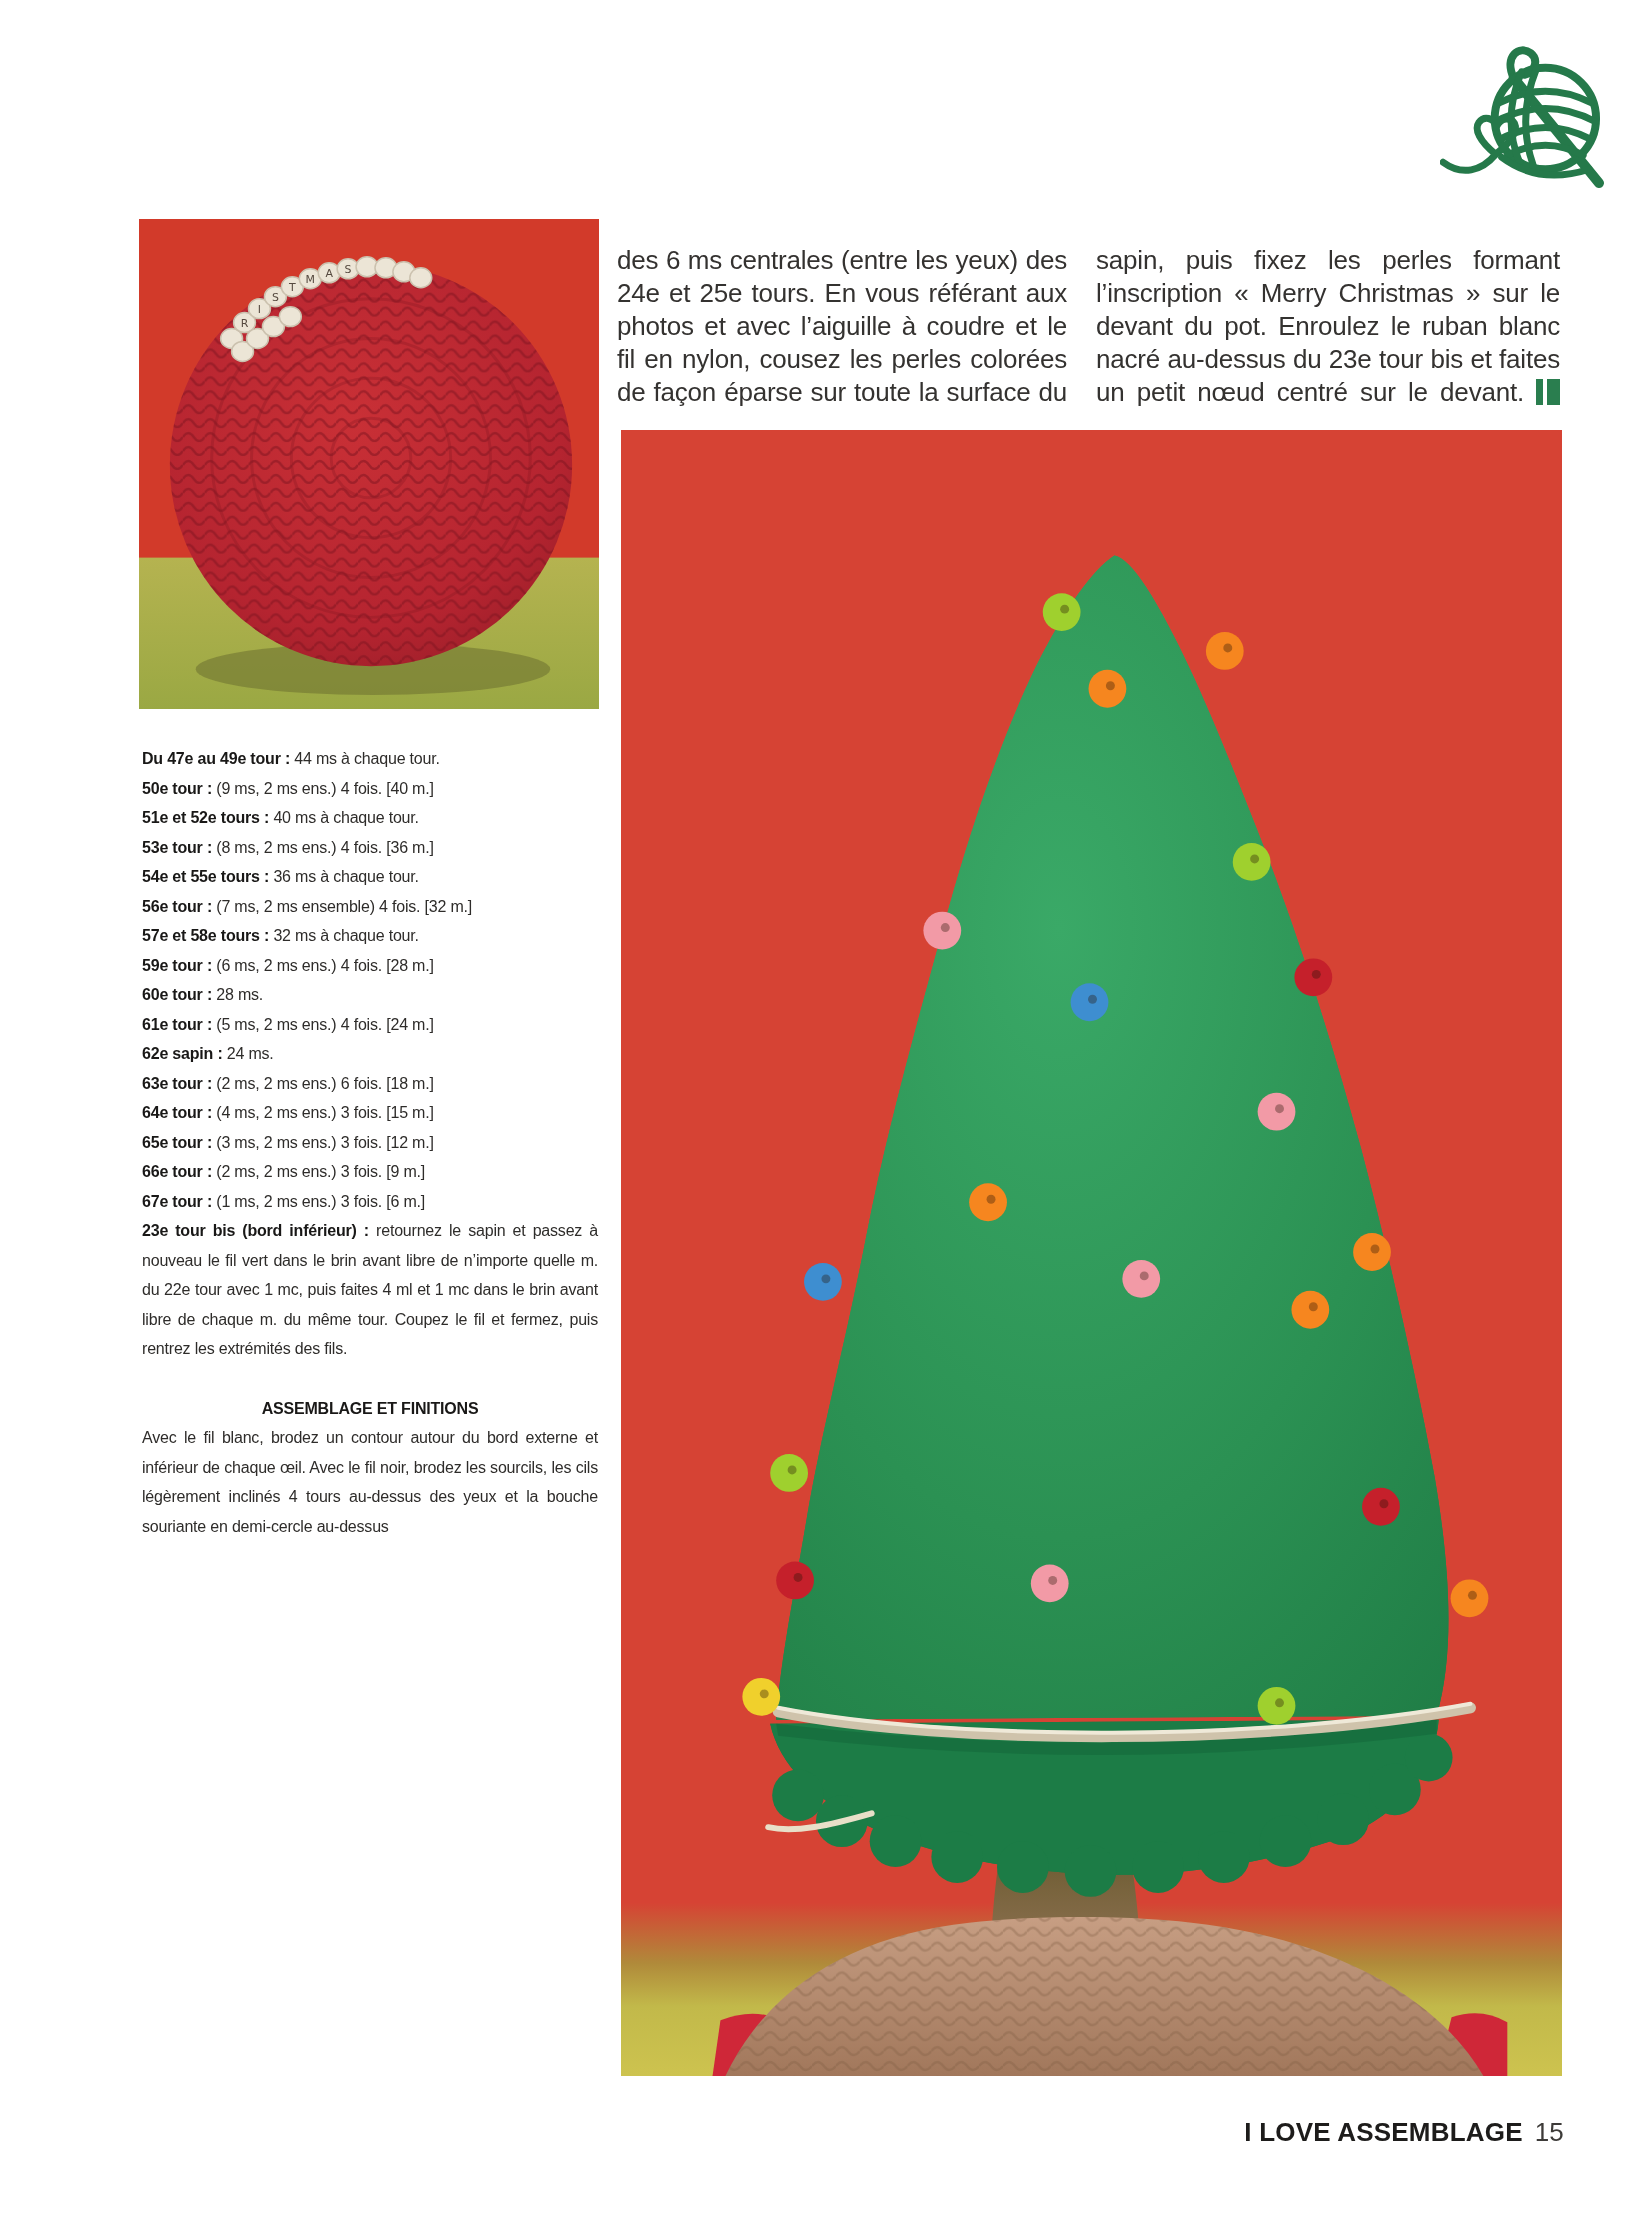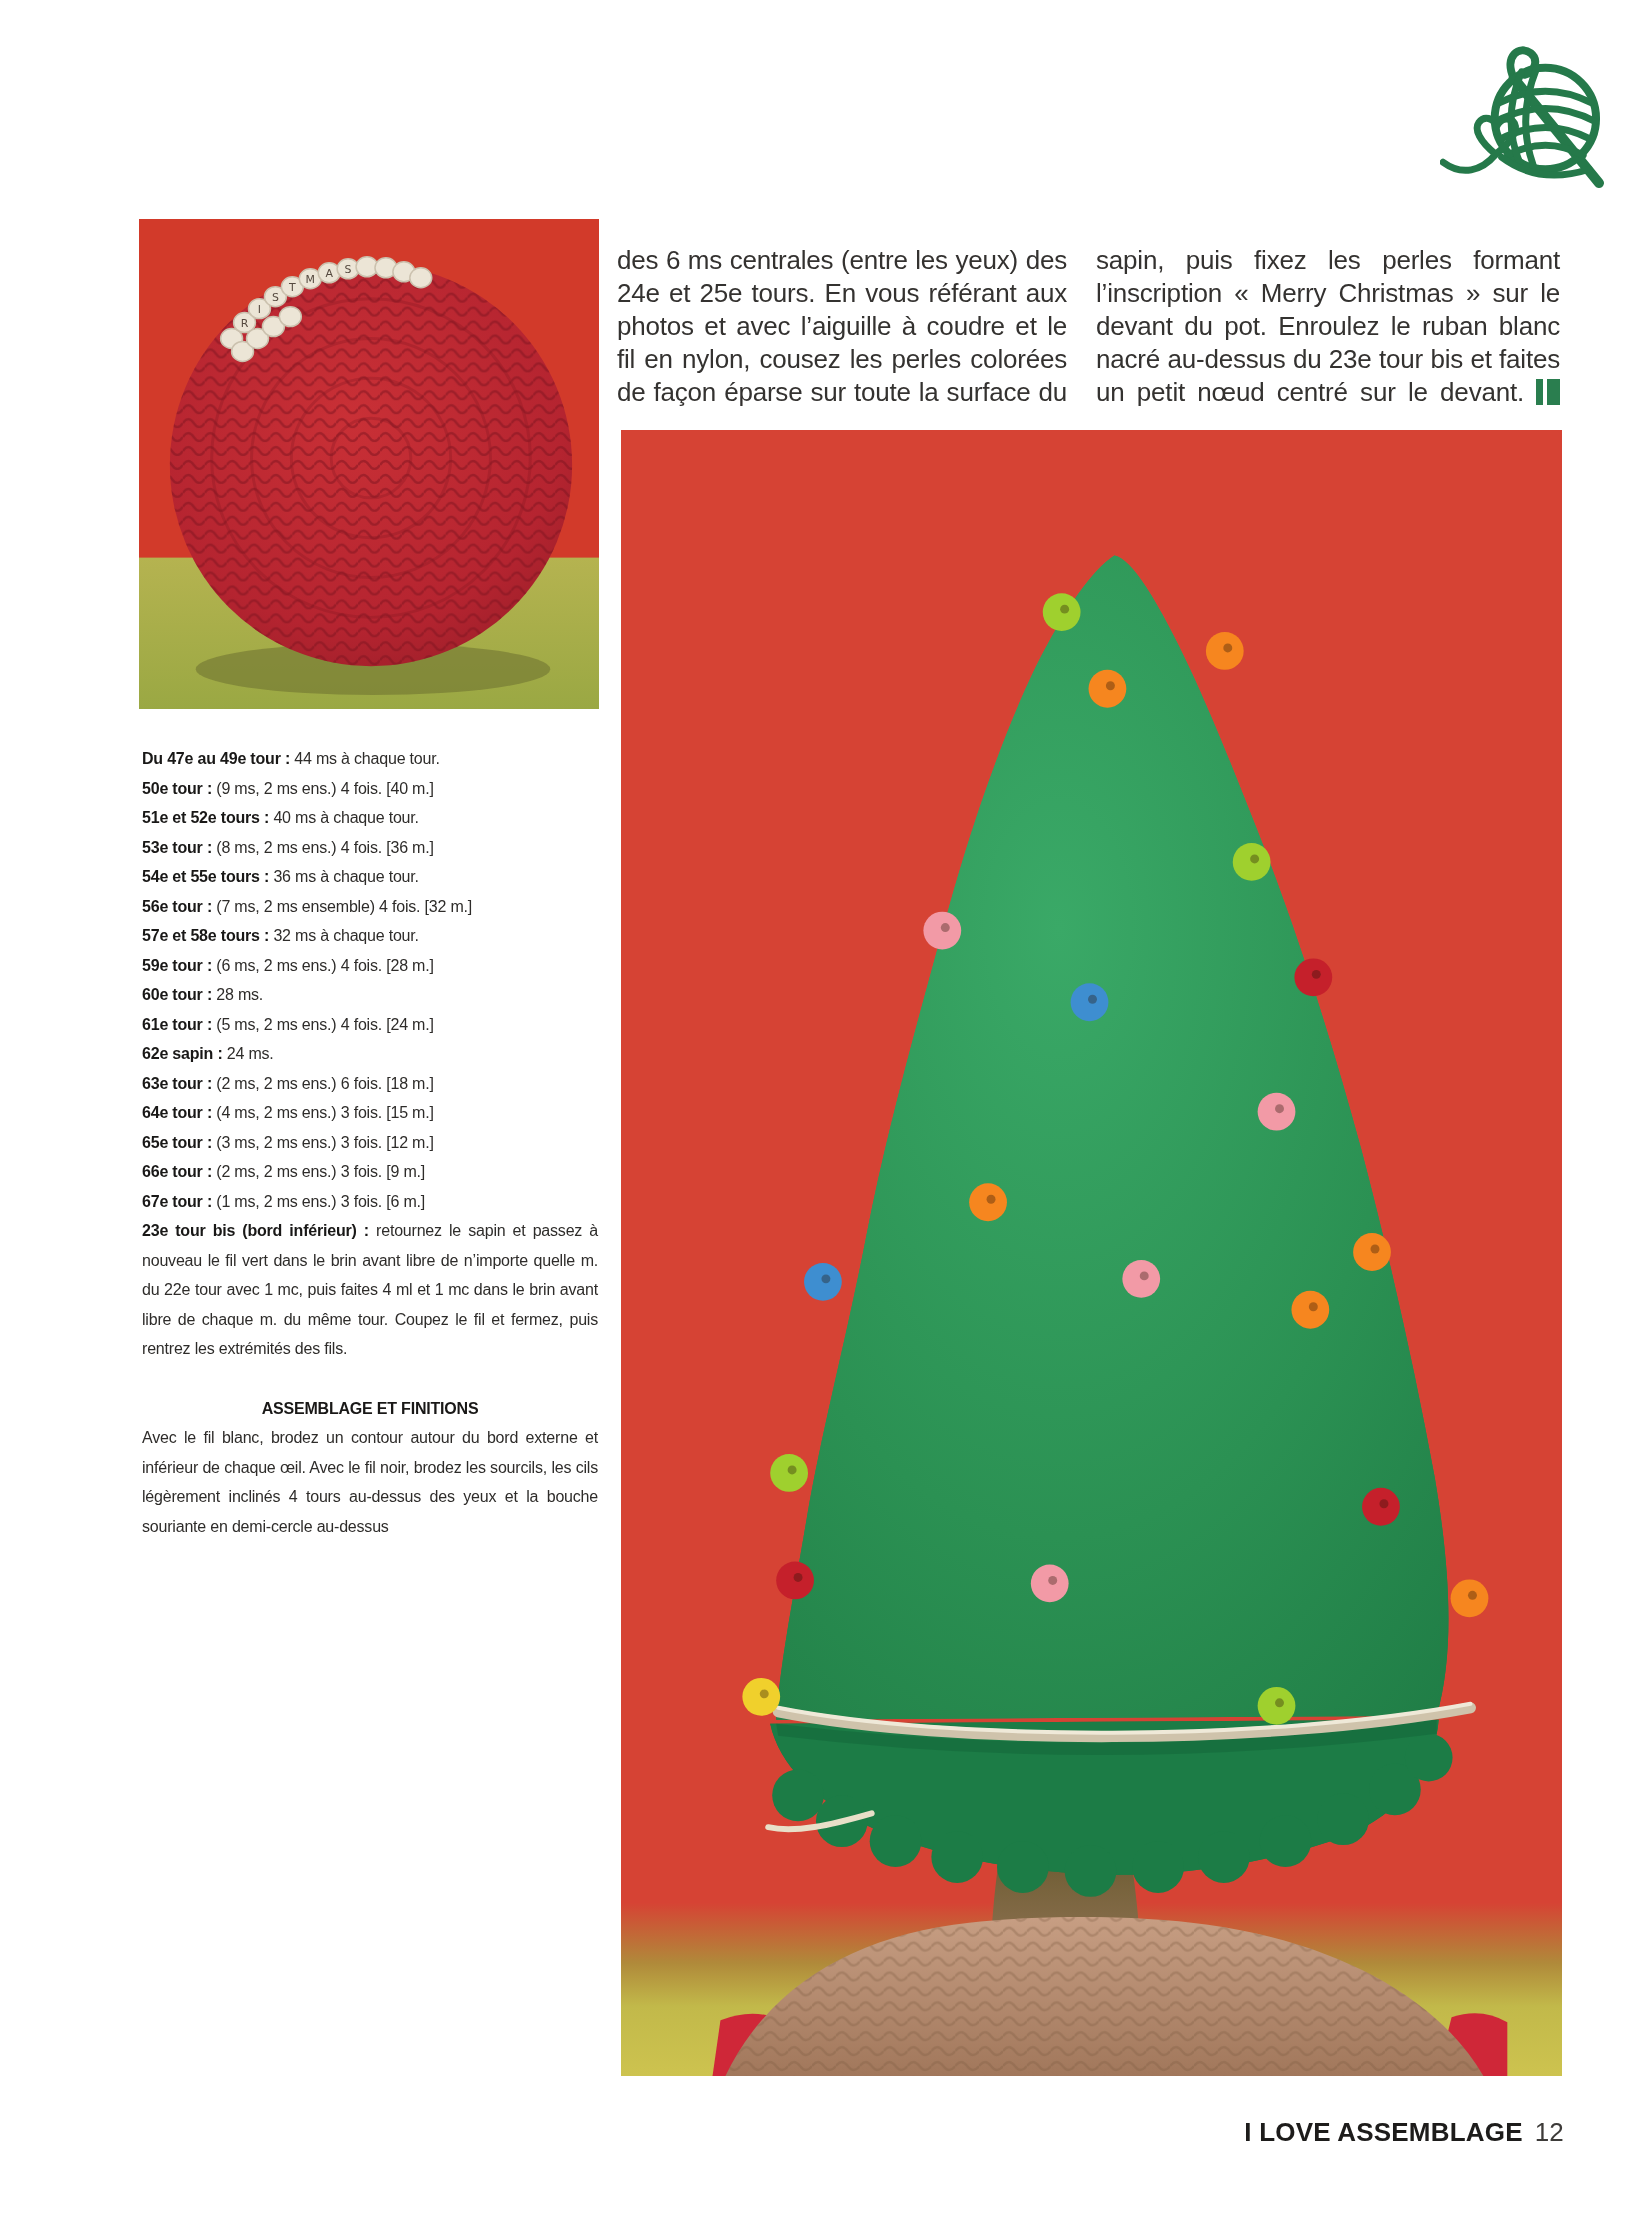--- a/index.html
+++ b/index.html
@@ -310,17 +310,17 @@
         <p><b>65e tour : </b>(3 ms, 2 ms ens.) 3 fois. [12 m.]</p>
         <p><b>66e tour : </b>(2 ms, 2 ms ens.) 3 fois. [9 m.]</p>
         <p><b>67e tour : </b>(1 ms, 2 ms ens.) 3 fois. [6 m.]</p>
         <p><b>23e tour bis (bord inférieur) : </b>retournez le sapin et passez à nouveau le fil vert dans le brin avant libre de n’importe quelle m. du 22e tour avec 1 mc, puis faites 4 ml et 1 mc dans le brin avant libre de chaque m. du même tour. Coupez le fil et fermez, puis rentrez les extrémités des fils.</p>
       </div>
     <p class="heading">ASSEMBLAGE ET FINITIONS</p>
     <p>Avec le fil blanc, brodez un contour autour du bord externe et inférieur de chaque œil. Avec le fil noir, brodez les sourcils, les cils légèrement inclinés 4 tours au-dessus des yeux et la bouche souriante en demi-cercle au-dessus</p>
   </div>
 
   <div class="footer">
-    <span class="mag">I LOVE ASSEMBLAGE</span><span class="num">12</span>
+    <span class="mag">I LOVE ASSEMBLAGE</span><span class="num">15</span>
   </div>
 
 </div>
 
 
 </body></html>

